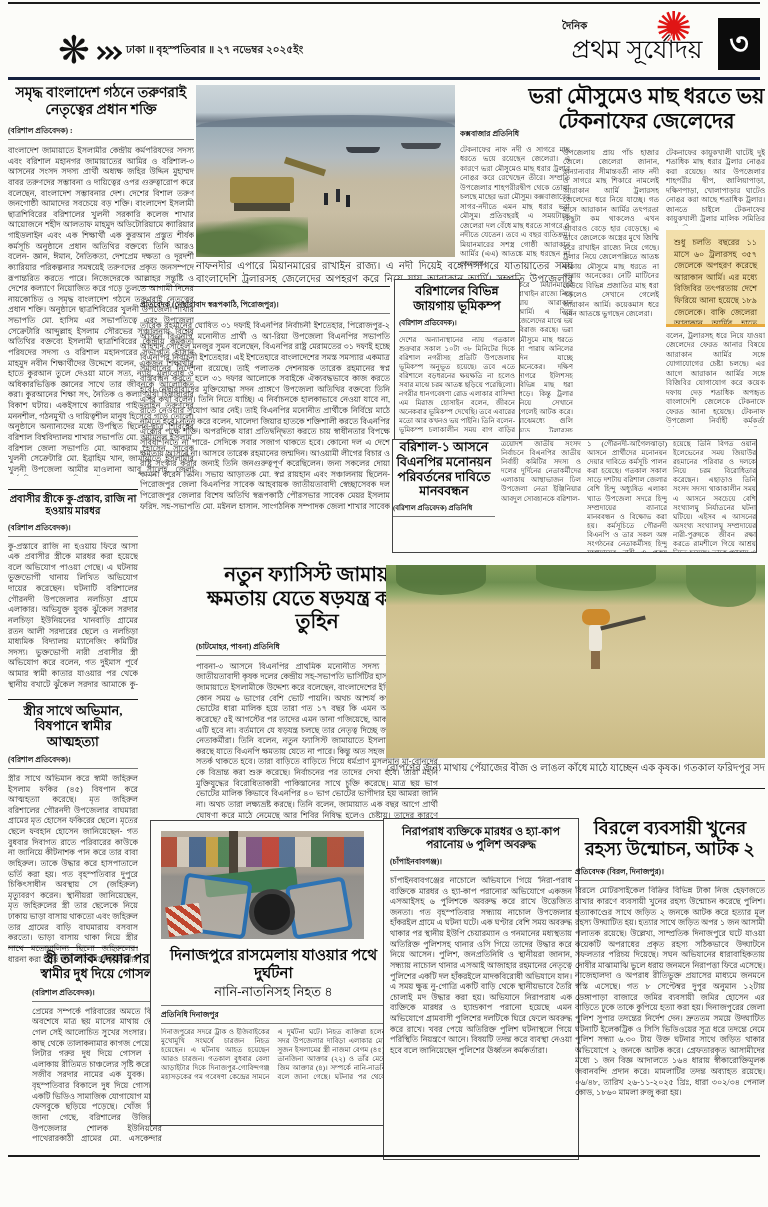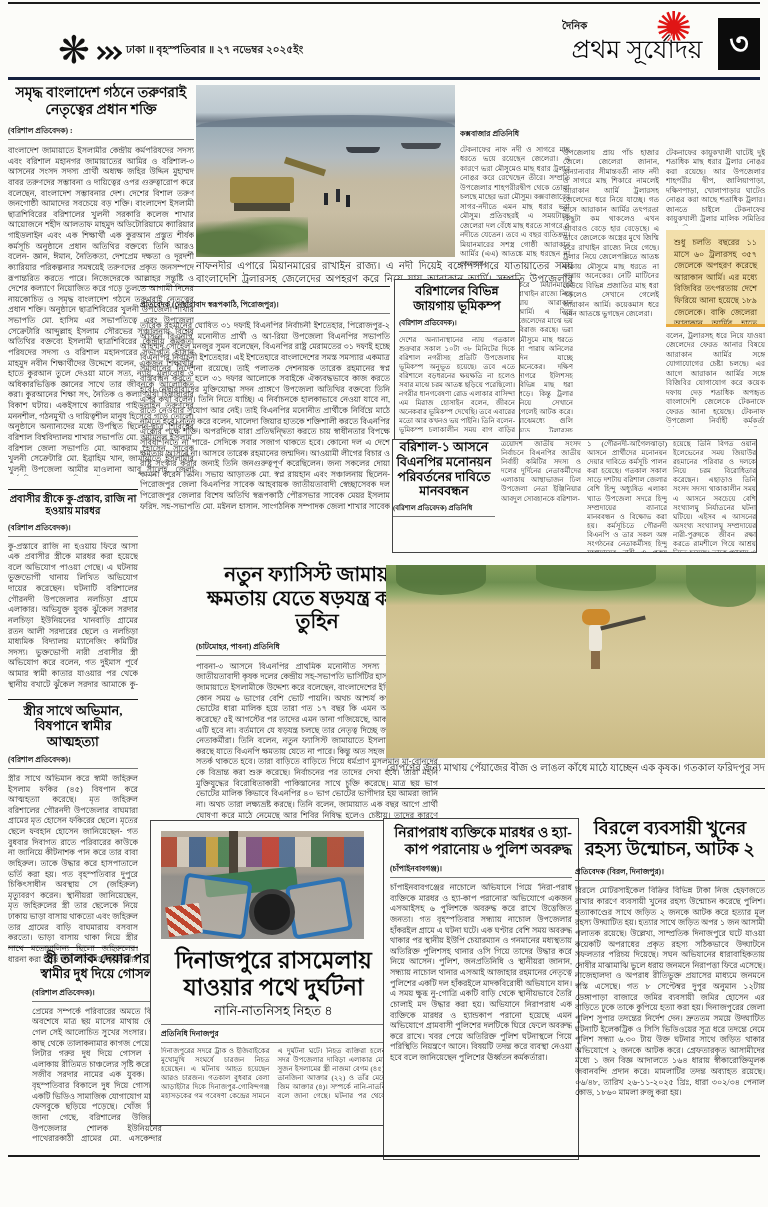--- a/index.html
+++ b/index.html
@@ -76,20 +76,21 @@
     <div class="abs" style="left:205px;top:58px;width:40px;height:6px;background:#474c52;border-radius:0 0 8px 8px;"></div>
     <div class="abs" style="left:34px;top:92px;width:64px;height:26px;background:#9c8845;border-radius:3px;box-shadow:0 12px 0 -4px #4d4836;"></div>
     <div class="abs" style="left:88px;top:78px;width:42px;height:7px;background:#7d6f3a;transform:rotate(18deg);"></div>
     <div class="abs" style="left:128px;top:108px;width:4px;height:12px;background:#23262b;"></div>
     <div class="abs" style="left:140px;top:104px;width:4px;height:13px;background:#2a2d33;"></div>
     <div class="abs" style="left:150px;top:110px;width:4px;height:12px;background:#1f2126;"></div>
     <div class="abs" style="left:-8px;top:132px;width:120px;height:44px;background:radial-gradient(ellipse at 30% 60%,#5d7a45 0 30%,transparent 62%),radial-gradient(ellipse at 75% 40%,#6c8a50 0 24%,transparent 55%);"></div>
   </div>
   <div class="abs caption" style="left:196px;top:260px;width:377px;height:24px;">নাফনদীর এপারে মিয়ানমারের রাখাইন রাজ্য। এ নদী দিয়েই বঙ্গোপসাগরে যাতায়াতের সময় বাংলাদেশি ট্রলারসহ জেলেদের অপহরণ করে নিয়ে যায় আরাকান আর্মি। সম্প্রতি উপজেলার শাহপরীর দ্বীপ থেকে তোলা</div>
 
+  <div class="abs headline" style="left:528px;top:84px;width:237px;font-size:21px;">ভরা মৌসুমেও মাছ ধরতে ভয় টেকনাফের জেলেদের</div>
   <div class="abs byline" style="left:460px;top:127px;width:108px;border-bottom:none;">কক্সবাজার প্রতিনিধি</div>
   <div class="abs body-sm" style="left:460px;top:145px;width:110px;height:130px;">টেকনাফের নাফ নদী ও সাগরে মাছ ধরতে ভয়ে রয়েছেন জেলেরা। এ কারণে ভরা মৌসুমেও মাছ ধরার ট্রলার নোঙর করে রেখেছেন তীরে। সম্প্রতি উপজেলার শাহপরীরদ্বীপ থেকে তোলা চলছে মাছের ভরা মৌসুম। কক্সবাজারের সাগর-নদীতে এমন মাছ ধরার ভরা মৌসুম। প্রতিবছরই এ সময়টাতে জেলেরা দল বেঁধে মাছ ধরতে সাগরে ও নদীতে যেতেন। তবে এ বছর ব্যতিক্রম। মিয়ানমারের সশস্ত্র গোষ্ঠী আরাকান আর্মির (এএ) আতঙ্কে মাছ ধরছেন না জেলেরা।</div>
   <div class="abs body-sm" style="left:563px;top:148px;width:96px;height:284px;">উপজেলায় প্রায় পাঁচ হাজার জেলে। জেলেরা জানান, অন্যান্যবার সীমান্তবর্তী নাফ নদী ও সাগরে মাছ শিকারে নামলেই আরাকান আর্মি ট্রলারসহ জেলেদের ধরে নিয়ে যাচ্ছে। গত মাসে আরাকান আর্মির তৎপরতা কিছুটা কম থাকলেও এখন আবারও বেড়ে হার বেড়েছে। এ ভাবে জেলেকে অস্ত্রের মুখে জিম্মি করে রাখাইন রাজ্যে নিয়ে গেছে। ট্রলার নিয়ে জেলেপল্লিতে আতঙ্ক থাকায় মৌসুমে মাছ ধরতে না পারায় অনেকের। নেটি মাটিনের ঢেউয়ে বিভিন্ন প্রজাতির মাছ ধরা পড়লেও সেখানে গেলেই আরাকান আর্মি। কয়েকমাস ধরে এমন আতঙ্কে ভুগছেন জেলেরা।</div>
   <div class="abs" style="left:666px;top:148px;width:99px;height:284px;">
     <div class="body-sm" style="height:78px;">টেকনাফের কায়ুকখালী ঘাটেই দুই শতাধিক মাছ ধরার ট্রলার নোঙর করা রয়েছে। আর উপজেলার শাহপরীর দ্বীপ, জালিয়াপাড়া, দক্ষিণপাড়া, খোলাপাড়ার ঘাটেও নোঙর করা আছে শতাধিক ট্রলার। জানতে চাইলে টেকনাফের কায়ুকখালী ট্রলার মালিক সমিতির সভাপতি সাজেদ আহমেদ বলেন, 'দেশি মাটিতে দক্ষিণ সাগরে ইলিশসহ বিভিন্ন প্রজাতির মাছ ধরা পড়ে। কিন্তু ট্রলার নিয়ে সেখানে গেলেই আরাকান আর্মি আটক করে। মাঝেমধ্যে গুলি ছুড়ে ট্রলারসহ জেলেদের জিম্মি করায়। এই আতঙ্কে অন্তত পাঁচ হাজার জেলে মাছ ধরতে সাগরে নামতে পারছেন না।' টেকনাফ-২ বিজিবি ব্যাটালিয়নের অধিনায়ক লেফটেন্যান্ট কর্নেল মো. আশিকুর রহমান</div>
     <div class="hl-box" style="margin:4px 0;height:80px;">শুধু চলতি বছরের ১১ মাসে ৬০ ট্রলারসহ ৩৫৭ জেলেকে অপহরণ করেছে আরাকান আর্মি। এর মধ্যে বিজিবির তৎপরতায় দেশে ফিরিয়ে আনা হয়েছে ১৮৯ জেলেকে। বাকি জেলেরা আরাকান আর্মির হাতে বন্দী রয়েছেন। তাদের অনেকেই পরিবারের একমাত্র উপার্জনক্ষম ব্যক্তি ছিলেন।</div>
     <div class="body-sm" style="height:96px;">বলেন, ট্রলারসহ ধরে নিয়ে যাওয়া জেলেদের ফেরত আনার বিষয়ে আরাকান আর্মির সঙ্গে যোগাযোগের চেষ্টা চলছে। এর আগে আরাকান আর্মির সঙ্গে বিজিবির যোগাযোগ করে কয়েক দফায় দেড় শতাধিক অপহৃত বাংলাদেশি জেলেকে টেকনাফে ফেরত আনা হয়েছে। টেকনাফ উপজেলা নির্বাহী কর্মকর্তা (ইউএনও) শেখ এহসান উদ্দিন বলেন, 'গত বছরের ৮ ডিসেম্বর রাখাইন রাজ্য দখলের পর আরাকান আর্মি নাফ নদীর সীমানার আগে মাছ আহরণসহ নৌকা চলাচলের ক্ষেত্রে বিধিনিষেধ আরোপ করেছে।</div>
   </div>
   <div class="abs body-sm" style="left:518px;top:281px;width:55px;height:151px;font-size:7px;">করে মিয়ানমারের রাখাইন রাজ্যে নিয়ে যায় আরাকান আর্মি। এ নিয়ে জেলেদের মাঝে ভয় বিরাজ করছে। ভরা মৌসুমে মাছ ধরতে না পারায় অনিলের দিন যাচ্ছে অনেকের। দক্ষিণ সাগরে ইলিশসহ বিভিন্ন মাছ ধরা পড়ে। কিন্তু ট্রলার নিয়ে সেখানে গেলেই আটক করে। মাঝেমধ্যে গুলি ছুড়ে ট্রলারসহ জেলেদের জিম্মি করে। গতকাল ভোরে একই এলাকা থেকে দুটি ট্রলারসহ ৯ জেলেকে ধরে নিয়ে যায়। চলতি মাসের ১২ নভেম্বরও ১৩ জেলেকে নিয়ে যায় তারা। শনিবার পর্যন্ত এই ২৯ জেলেকে বাংলাদেশে ফেরত পাঠানো হয়।</div>
 
@@ -139,28 +140,28 @@
                 background:linear-gradient(180deg,#b7ac9c 0%,#a69d92 38%,#93908b 42%,#9c9a96 100%);">
       <div class="abs" style="left:0;top:6px;width:100%;height:30px;
            background:linear-gradient(90deg,#b2452e 0 8%,#d8cfc0 8% 14%,#3c5f8c 14% 22%,#c9a23a 22% 28%,#46804f 28% 36%,#d6cfc4 36% 42%,#7a4a7f 42% 50%,#c23b2e 50% 58%,#4a6b94 58% 66%,#ddd3c3 66% 74%,#40704a 74% 82%,#b2452e 82% 90%,#4a5f86 90% 100%);opacity:.85;"></div>
       <div class="abs" style="left:68px;top:0;width:9px;height:44px;background:#4c4438;"></div>
       <div class="abs" style="left:44px;top:40px;width:92px;height:22px;background:#3f7a52;transform:rotate(-6deg);border-radius:4px;"></div>
       <div class="abs" style="left:20px;top:46px;width:60px;height:50px;border:4px solid #2b6fae;border-radius:6px;transform:rotate(8deg);background:rgba(210,200,185,.4);"></div>
       <div class="abs" style="left:128px;top:50px;width:52px;height:46px;border:4px solid #2f74b4;border-radius:6px;transform:rotate(-10deg);background:rgba(205,195,180,.4);"></div>
       <div class="abs" style="left:88px;top:58px;width:36px;height:36px;background:#1d1d1d;border:5px solid #3c3c3c;border-radius:50%;"></div>
       <div class="abs" style="left:6px;top:74px;width:34px;height:30px;background:repeating-linear-gradient(45deg,#c0452e 0 5px,#e6ddd0 5px 9px);transform:rotate(-8deg);"></div>
     </div>
-    <div class="headline" style="font-size:23px;margin-top:8px;">দিনাজপুরে রাসমেলায় যাওয়ার পথে দুর্ঘটনা</div>
+    <div class="headline" style="font-size:15px;margin-top:8px;">দিনাজপুরে রাসমেলায় যাওয়ার পথে দুর্ঘটনা</div>
     <div class="headline" style="font-size:13px;margin-top:2px;font-weight:normal;">নানি-নাতনিসহ নিহত ৪</div>
     <div class="byline" style="margin-top:5px;border-top:1px solid #777;padding-top:2px;">প্রতিনিধি দিনাজপুর</div>
     <div class="body-sm" style="margin-top:4px;height:58px;column-count:2;column-gap:8px;font-size:7px;">দিনাজপুরের সদরে ট্রাক ও ইজিবাইকের মুখোমুখি সংঘর্ষে চারজন নিহত হয়েছেন। এ ঘটনায় আহত হয়েছেন আরও চারজন। গতকাল বুধবার বেলা আড়াইটার দিকে দিনাজপুর-গোবিন্দগঞ্জ মহাসড়কের গম গবেষণা কেন্দ্রের সামনে এ দুর্ঘটনা ঘটে। নিহত ব্যক্তিরা হলেন সদর উপজেলার দাবিড়া এলাকার মো. সুজন ইসলামের স্ত্রী নাজমা বেগম (৪৫), তানজিনা আক্তার (২২) ও তাঁর মেয়ে জিম আক্তার (৪)। সম্পর্কে নানি-নাতনি বলে জানা গেছে। ঘটনার পর থেকে ট্রাকের চালক পলাতক রয়েছেন। পুলিশ ও স্থানীয় সূত্রে জানা গেছে, বীরগঞ্জ থেকে ছেড়ে আসা ইজিবাইকটি কাহারোল উপজেলার কান্তনগর মন্দিরে রাসমেলায় যাওয়ার পথে ট্রাকের ধাক্কায় দুমড়েমুচড়ে পড়ে যায়। নিহতদের মরদেহ উদ্ধার করে হাসপাতালে পাঠানো হয়েছে। থানায় মামলা দায়ের প্রক্রিয়াধীন রয়েছে বলে জানিয়েছে পুলিশ।</div>
   </div>
 
   <div class="abs box" style="left:383px;top:818px;width:182px;height:328px;padding:6px;">
-    <div class="headline" style="font-size:14px;text-align:right;">নিরাপরাধ ব্যক্তিকে মারধর ও হ্যা-কাপ পরানোয় ৬ পুলিশ অবরুদ্ধ</div>
+    <div class="headline" style="font-size:11px;">নিরাপরাধ ব্যক্তিকে মারধর ও হ্যা-কাপ পরানোয় ৬ পুলিশ অবরুদ্ধ</div>
     <div class="byline" style="margin-top:4px;">(চাঁপাইনবাবগঞ্জ)।</div>
     <div class="body-text" style="margin-top:5px;height:240px;">চাঁপাইনবাবগঞ্জের নাচোলে অভিযানে গিয়ে 'নিরা-পরাধ ব্যক্তিকে মারধর ও হ্যা-কাপ পরানোর' অভিযোগে একজন এসআইসহ ৬ পুলিশকে অবরুদ্ধ করে রাখে উত্তেজিত জনতা। গত বৃহস্পতিবার সন্ধ্যায় নাচোল উপজেলার হাঁকরইল গ্রামে এ ঘটনা ঘটে। এক ঘণ্টার বেশি সময় অবরুদ্ধ থাকার পর স্থানীয় ইউপি চেয়ারম্যান ও গনমানের মধ্যস্থতায় অতিরিক্ত পুলিশসহ থানার ওসি গিয়ে তাদের উদ্ধার করে নিয়ে আসেন। পুলিশ, জনপ্রতিনিধি ও স্থানীয়রা জানান, সন্ধ্যায় নাচোল থানার এসআই আজাহার রহমানের নেতৃত্বে পুলিশের একটি দল হাঁকরইলে মাদকবিরোধী অভিযানে যান। এ সময় ক্ষুব্ধ নু-গোত্রি একটি বাড়ি থেকে স্থানীয়ভাবে তৈরি চোলাই মদ উদ্ধার করা হয়। অভিযানে নিরাপরাধ এক ব্যক্তিকে মারধর ও হ্যান্ডকাপ পরানো হয়েছে এমন অভিযোগে গ্রামবাসী পুলিশের দলটিকে ঘিরে ফেলে অবরুদ্ধ করে রাখে। খবর পেয়ে অতিরিক্ত পুলিশ ঘটনাস্থলে গিয়ে পরিস্থিতি নিয়ন্ত্রণে আনে। বিষয়টি তদন্ত করে ব্যবস্থা নেওয়া হবে বলে জানিয়েছেন পুলিশের ঊর্ধ্বতন কর্মকর্তারা।</div>
   </div>
 
   <div class="abs" style="left:575px;top:818px;width:190px;">
     <div class="headline" style="font-size:18px;">বিরলে ব্যবসায়ী খুনের রহস্য উন্মোচন, আটক ২</div>
     <div class="byline" style="margin-top:5px;">প্রতিবেদক (বিরল, দিনাজপুর)।</div>
     <div class="body-text" style="margin-top:5px;height:252px;">বিরলে মোটরসাইকেল বিক্রির বিভিন্ন টাকা নিজ হেফাজতে রাখার কারণে ব্যবসায়ী খুনের রহস্য উন্মোচন করেছে পুলিশ। হত্যাকাণ্ডের সাথে জড়িত ২ জনকে আটক করে হত্যার মূল রহস্য উদ্ঘাটিত হয়। হত্যার সাথে জড়িত অপর ১ জন আসামী পলাতক রয়েছে। উল্লেখ্য, সাম্প্রতিক দিনাজপুরে ঘটে যাওয়া কয়েকটি অপরাধের প্রকৃত রহস্য সঠিকভাবে উদ্ঘাটনে সফলতার পরিচয় দিয়েছে। সঘন অভিযানের ধারাবাহিকতায় দোষীর মাঝামাঝি ভুলে ধরায় জনমনে নিরাপত্তা ফিরে এসেছে। নাজেহালদা ও অপরাধ রীতিভুক্ত প্রয়াসের মাধ্যমে জনমনে স্বস্তি এসেছে। গত ৮ সেপ্টেম্বর দুপুর অনুমান ১২টায় ডেঙ্গাপাড়া বাজারে জমির ব্যবসায়ী জমির হোসেন এর বাড়িতে ঢুকে তাকে কুপিয়ে হত্যা করা হয়। দিনাজপুরের জেলা পুলিশ সুপার তদন্তের নির্দেশ দেন। দ্রুততম সময়ে উদঘাটিত ঘটনাটি ইলেকট্রিক ও সিসি ভিডিওয়ের সূত্র ধরে তদন্তে নেমে পুলিশ সন্ধ্যা ৬.৩০ টায় উক্ত ঘটনার সাথে জড়িত থাকার অভিযোগে ২ জনকে আটক করে। গ্রেফতারকৃত আসামীদের মধ্যে ১ জন বিজ্ঞ আদালতে ১৬৪ ধারায় স্বীকারোক্তিমূলক জবানবন্দি প্রদান করে। মামলাটির তদন্ত অব্যাহত রয়েছে। ০৬/৪৮, তারিখ ২৬-১১-২০২৫ খ্রিঃ, ধারা ৩০২/৩৪ পেনাল কোড, ১৮৬০ মামলা রুজু করা হয়।</div>
   </div>
 

